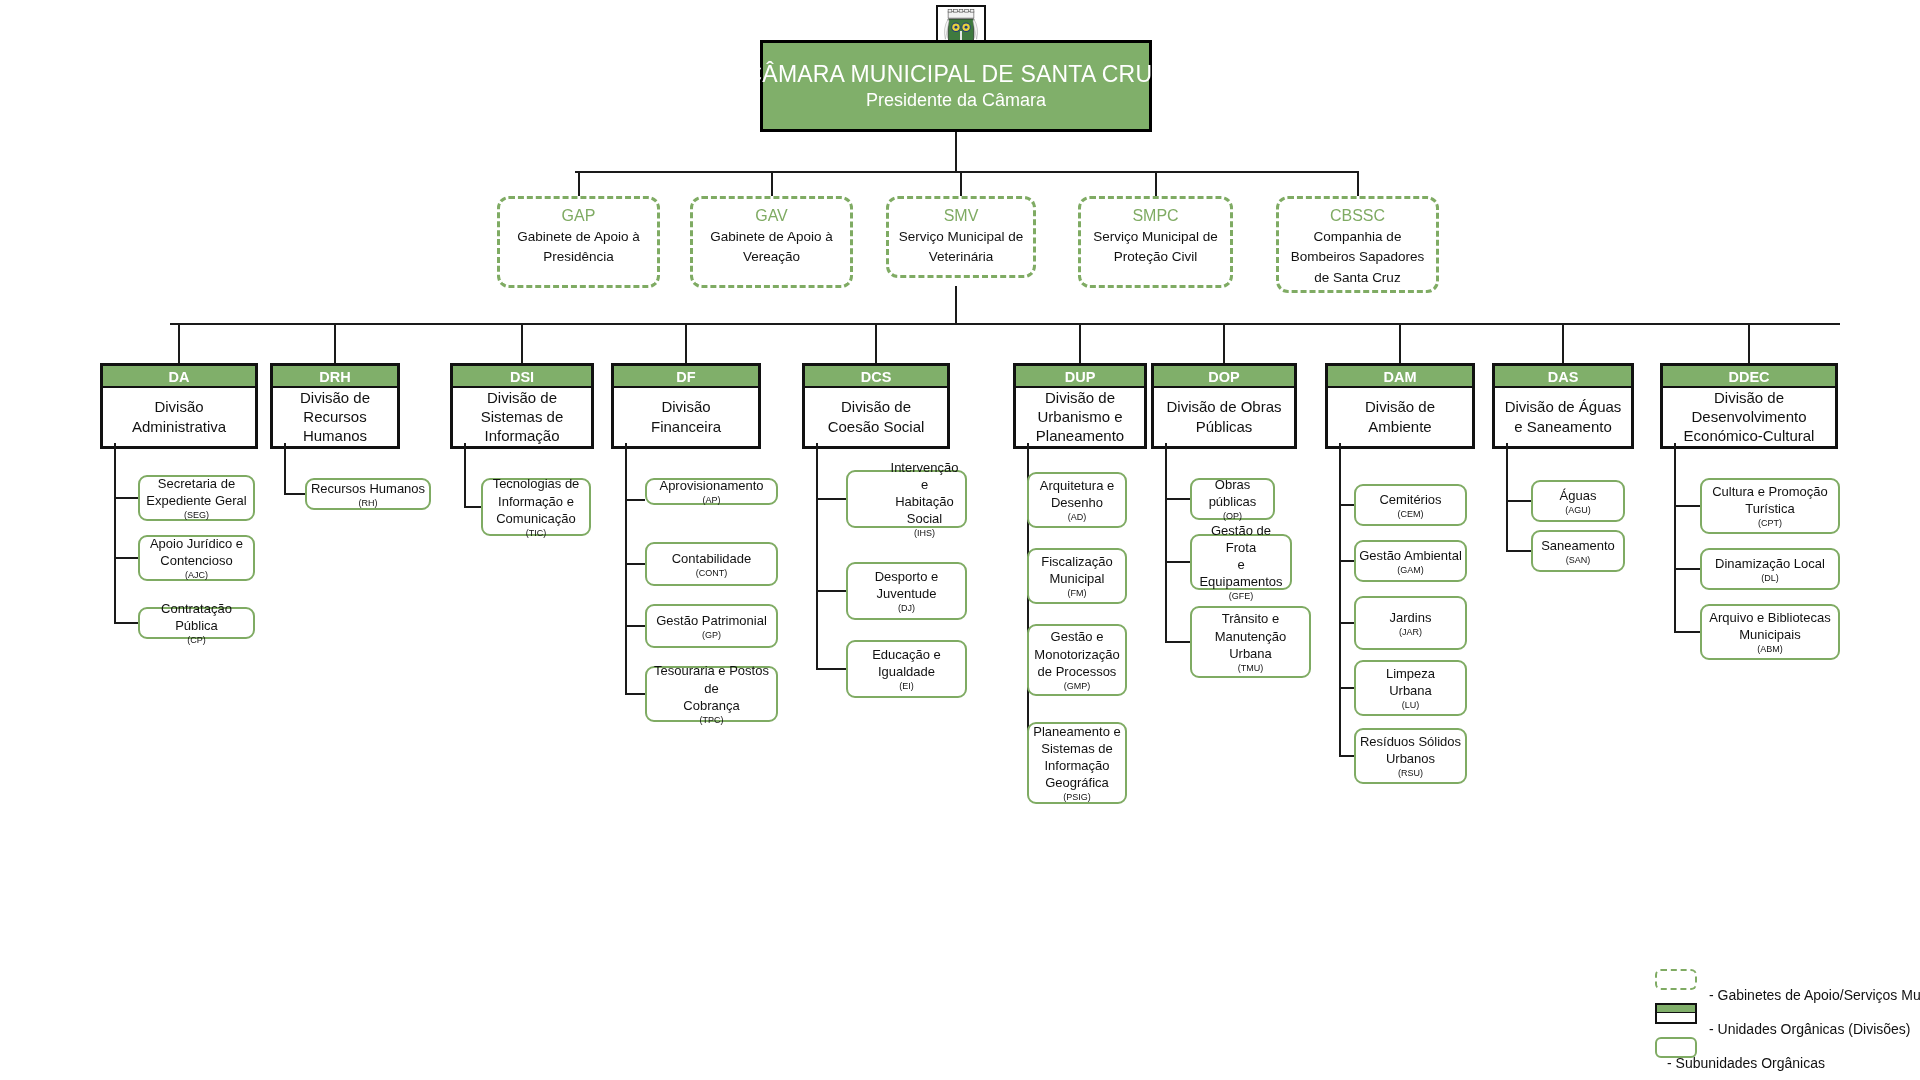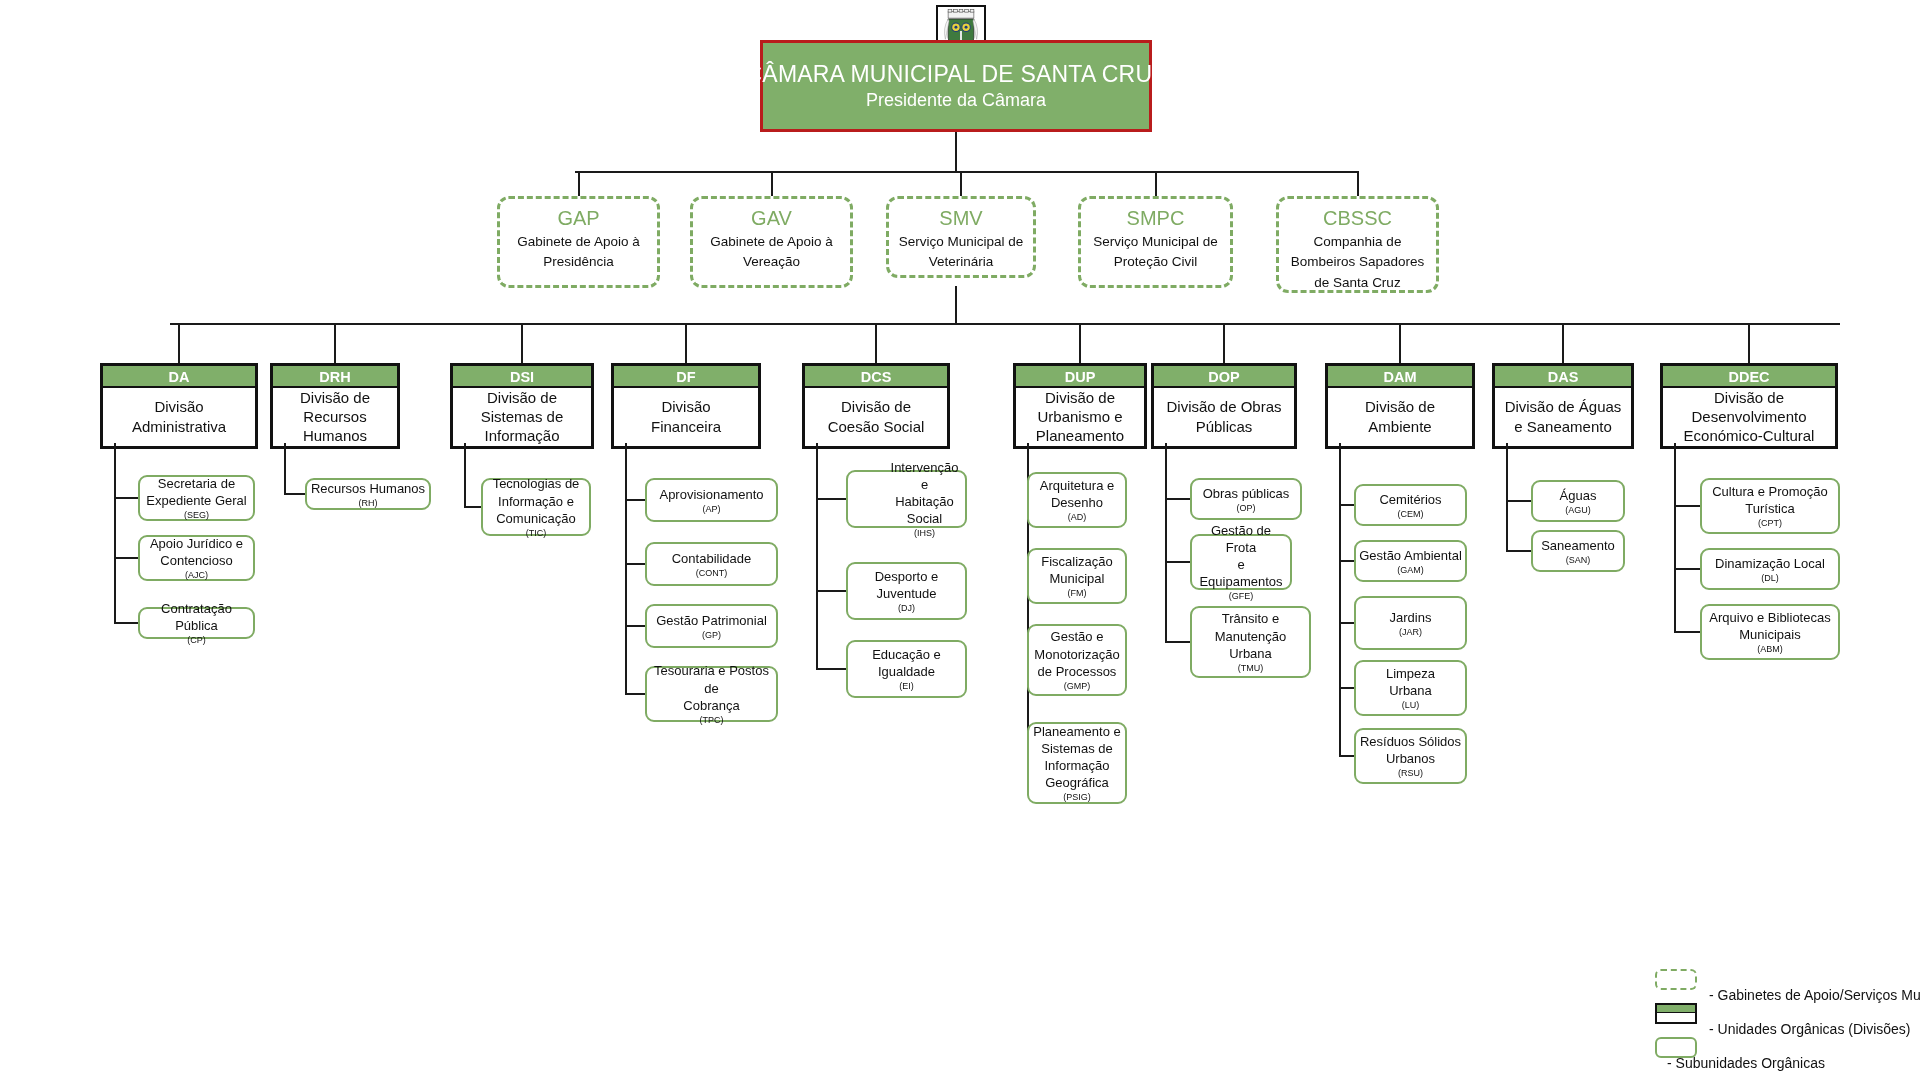--- a/index.html
+++ b/index.html
@@ -12,42 +12,42 @@
   #chart { position: relative; width: 1920px; height: 1080px; }
 
   
   .ln { position: absolute; background: #1a1a1a; }
   .ln.v { width: 2px; }
   .ln.h { height: 2px; }
 
   
   #root-box {
     position: absolute; left: 760px; top: 40px; width: 392px; height: 92px;
-    background: #80af6a; border: 3px solid #b91c1c;
+    background: #80af6a; border: 3px solid #000000;
     display: flex; flex-direction: column; align-items: center; justify-content: center;
     color: #ffffff;
   }
   #root-title { font-size: 23px; letter-spacing: .2px; white-space: nowrap; }
   #root-sub   { font-size: 18px; margin-top: 2px; }
 
   
   #crest {
     position: absolute; left: 936px; top: 5px; width: 50px; height: 52px;
     background: #ffffff; border: 2.5px solid #111; overflow: hidden;
   }
   #crest svg { display: block; width: 100%; height: 100%; }
 
   
   .gab {
     position: absolute; border: 3px dashed #7fab63; border-radius: 12px;
     background: #ffffff; display: flex; flex-direction: column;
     align-items: center; justify-content: flex-start; padding-top: 7px;
     text-align: center;
   }
-  .gab .code { color: #7fab63; font-size: 20px; line-height: 1.25; }
+  .gab .code { color: #7fab63; font-size: 16px; line-height: 1.25; }
   .gab .name { color: #111; font-size: 13.5px; line-height: 1.5; margin-top: 1px; }
 
   
   .div-box { position: absolute; border: 3px solid #111; background: #ffffff; }
   .div-head {
     background: #80af6a; color: #ffffff; font-size: 14.5px; font-weight: bold;
     text-align: center; height: 22px; line-height: 22px;
     border-bottom: 2px solid #111;
   }
   .div-name {
@@ -212,21 +212,21 @@
         <div class="a">(TIC)</div>
       </div>
       <div class="ln v" style="left: 685px; top: 323px; height: 40px;"></div>
       <div class="div-box" style="left: 611px; top: 363px; width: 150px;">
         <div class="div-head">DF</div>
         <div class="div-name" style="height: 58px; display: flex; align-items: center; justify-content: center;">Divisão
 Financeira</div>
       </div>
       <div class="ln v" style="left: 625px; top: 443px; height: 251px;"></div>
       <div class="ln h" style="left: 625px; top: 499px; width: 20px;"></div>
-      <div class="sub" style="left: 645px; top: 478px; width: 133px; height: 44px;">
+      <div class="sub" style="left: 645px; top: 478px; width: 133px; height: 27px;">
         <div class="t">Aprovisionamento</div>
         <div class="a">(AP)</div>
       </div>
       <div class="ln h" style="left: 625px; top: 563px; width: 20px;"></div>
       <div class="sub" style="left: 645px; top: 542px; width: 133px; height: 44px;">
         <div class="t">Contabilidade</div>
         <div class="a">(CONT)</div>
       </div>
       <div class="ln h" style="left: 625px; top: 625px; width: 20px;"></div>
       <div class="sub" style="left: 645px; top: 604px; width: 133px; height: 44px;">
@@ -299,21 +299,21 @@
         <div class="a">(PSIG)</div>
       </div>
       <div class="ln v" style="left: 1223px; top: 323px; height: 40px;"></div>
       <div class="div-box" style="left: 1151px; top: 363px; width: 146px;">
         <div class="div-head">DOP</div>
         <div class="div-name" style="height: 58px; display: flex; align-items: center; justify-content: center;">Divisão de Obras
 Públicas</div>
       </div>
       <div class="ln v" style="left: 1165px; top: 443px; height: 199px;"></div>
       <div class="ln h" style="left: 1165px; top: 498px; width: 25px;"></div>
-      <div class="sub" style="left: 1190px; top: 478px; width: 112px; height: 42px;">
+      <div class="sub" style="left: 1190px; top: 478px; width: 85px; height: 42px;">
         <div class="t">Obras públicas</div>
         <div class="a">(OP)</div>
       </div>
       <div class="ln h" style="left: 1165px; top: 561px; width: 25px;"></div>
       <div class="sub" style="left: 1190px; top: 534px; width: 102px; height: 56px;">
         <div class="t">Gestão de Frota
 e Equipamentos</div>
         <div class="a">(GFE)</div>
       </div>
       <div class="ln h" style="left: 1165px; top: 641px; width: 25px;"></div>

